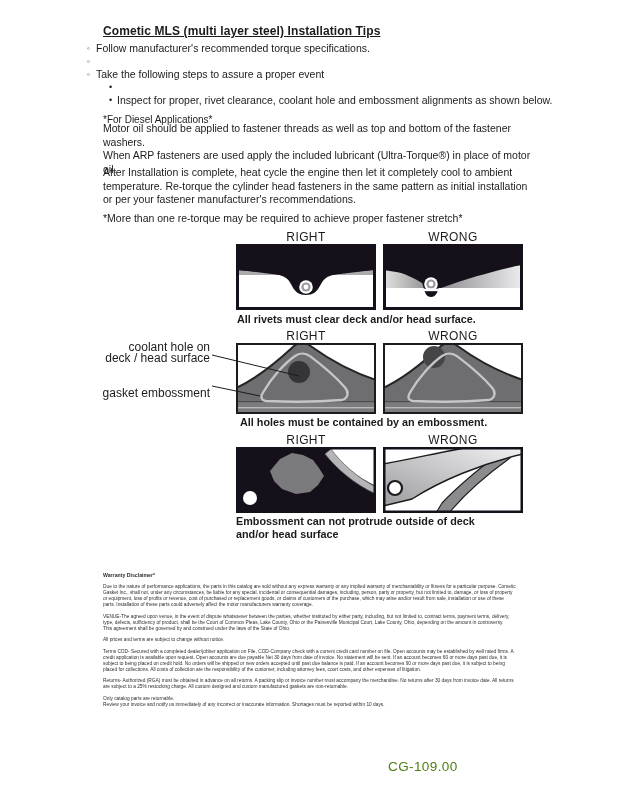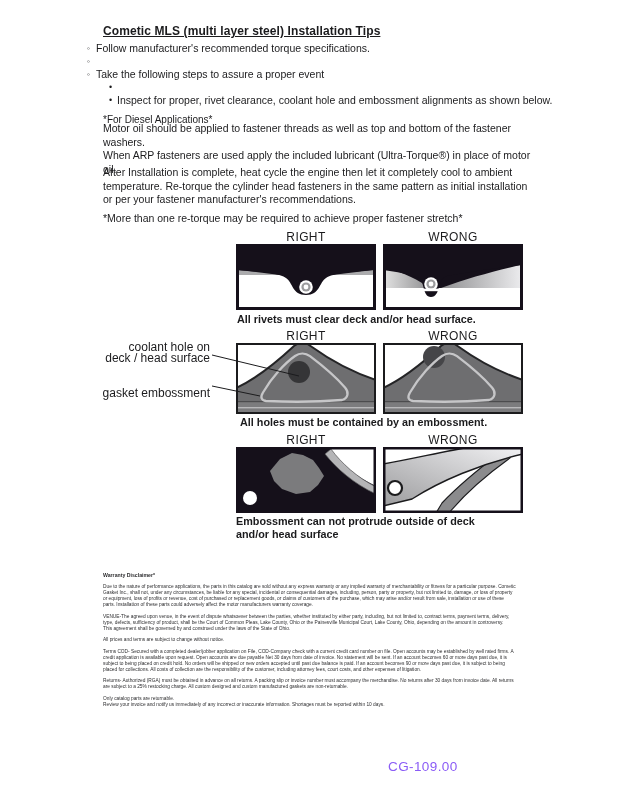--- a/index.html
+++ b/index.html
@@ -12,21 +12,21 @@
   .bullet-row{display:flex;align-items:flex-start;font-size:10.5px;line-height:13px;}
   .marker{width:9px;flex:0 0 9px;font-size:8px;line-height:13px;}
   .submarker{width:8px;flex:0 0 8px;font-size:9px;line-height:13px;}
   .section-head{font-size:10px;font-weight:normal;}
   .rw-label{font-size:12px;letter-spacing:.4px;text-align:center;width:140px;}
   .fig-caption{font-size:10.8px;font-weight:bold;line-height:12.5px;}
   .callout{font-size:12px;line-height:11px;text-align:right;}
   .legal{font-size:4.8px;line-height:6px;color:#2e2e30;width:414px;}
   .legal .head{font-weight:bold;font-size:5.2px;margin-bottom:6px;}
   .legal p{margin:0 0 5.5px 0;}
-  .footer-code{font-size:13.5px;letter-spacing:.4px;color:#8b5cf6;}
+  .footer-code{font-size:13.5px;letter-spacing:.4px;color:#4d7c0f;}
   svg{display:block;}
 </style>
 </head>
 <body>
 
 <div class="page">
 
   <div class="abs doc-title" style="left:103px;top:24px;">Cometic MLS (multi layer steel) Installation Tips</div>
 
   <div class="abs" style="left:87px;top:42px;width:500px;">

